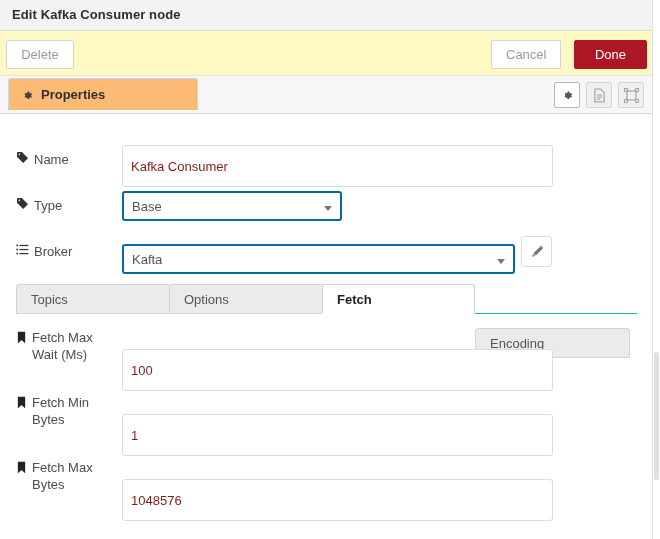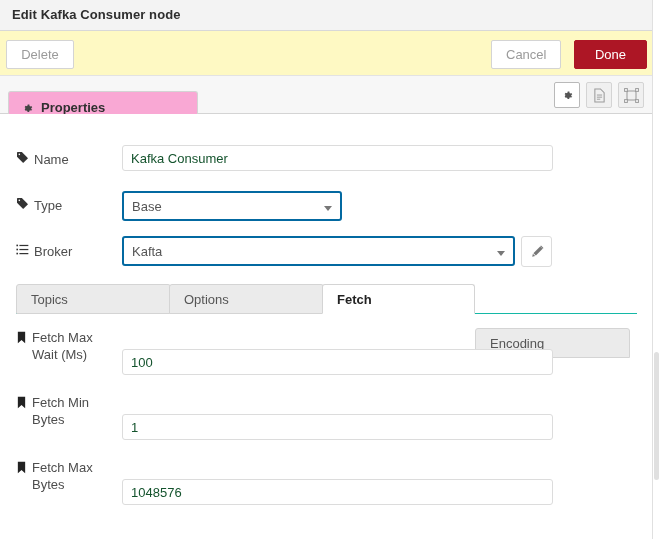--- a/index.html
+++ b/index.html
@@ -63,23 +63,23 @@
   }
 
   
   .tabstrip {
     position: absolute; left: 0; top: 76px;
     width: 653px; height: 38px;
     background: #f7f7f7;
     border-bottom: 1px solid #d4d4d4;
   }
   .ptab {
-    position: absolute; left: 8px; top: 15px;
+    position: absolute; left: 8px; top: 2px;
     height: 33px; width: 190px;
-    background: #f9a8d4;
+    background: #fdba74;
     border: 1px solid #d4d4d4;
     border-bottom: 1px solid #ffffff;
     border-radius: 3px 3px 0 0;
     display: flex; align-items: center;
     padding-left: 12px;
     gap: 7px;
     cursor: pointer;
   }
   .ptab-label { font-size: 13px; font-weight: bold; color: #303030; }
   .gear { display: inline-block; width: 13px; height: 13px; }
@@ -103,27 +103,27 @@
     position: absolute; left: 16px;
     font-size: 13px; color: #4d4d4d;
     display: flex; align-items: flex-start; gap: 5px;
     width: 100px;
     line-height: 17px;
   }
   .flabel .ltext { display: block; }
 
   .finput {
     position: absolute;
-    height: 26px;
+    height: 42px;
     border: 1px solid #dcdcdc;
     border-radius: 3px;
     background: #ffffff;
     font-family: "Liberation Sans", sans-serif;
     font-size: 13px;
-    color: #14532d;
+    color: #7f1d1d;
     padding: 0 8px;
     outline: none;
   }
   .fselect {
     position: absolute;
     height: 30px;
     border: 2px solid #0369a1;
     border-radius: 3px;
     background: #ffffff;
     font-size: 13px;
@@ -272,21 +272,21 @@
         <svg width="13" height="13" viewBox="0 0 16 16">
           <rect x="0.5" y="2" width="2" height="2" fill="#333"></rect>
           <rect x="0.5" y="7" width="2" height="2" fill="#333"></rect>
           <rect x="0.5" y="12" width="2" height="2" fill="#333"></rect>
           <rect x="4.2" y="2.3" width="11" height="1.5" fill="#333"></rect>
           <rect x="4.2" y="7.3" width="11" height="1.5" fill="#333"></rect>
           <rect x="4.2" y="12.3" width="11" height="1.5" fill="#333"></rect>
         </svg>
         <span class="ltext">Broker</span>
       </div>
-      <div class="fselect" style="left:122px; top:0; width:393px;">
+      <div class="fselect" style="left:122px; top:8px; width:393px;">
         <span>Kafta</span>
         <span class="caret"></span>
       </div>
       <div class="editbtn" style="left:521px; top:0px;">
         <svg width="14" height="14" viewBox="0 0 16 16">
           <path fill="#777" d="M11.6 1.6l2.8 2.8-7.7 7.7-2.8-2.8z"></path>
           <path fill="#777" d="M3.3 10.1l2.6 2.6-3.4.8z"></path>
           <path fill="#777" d="M12.6.6l2.8 2.8-.9.9-2.8-2.8z"></path>
         </svg>
       </div>

